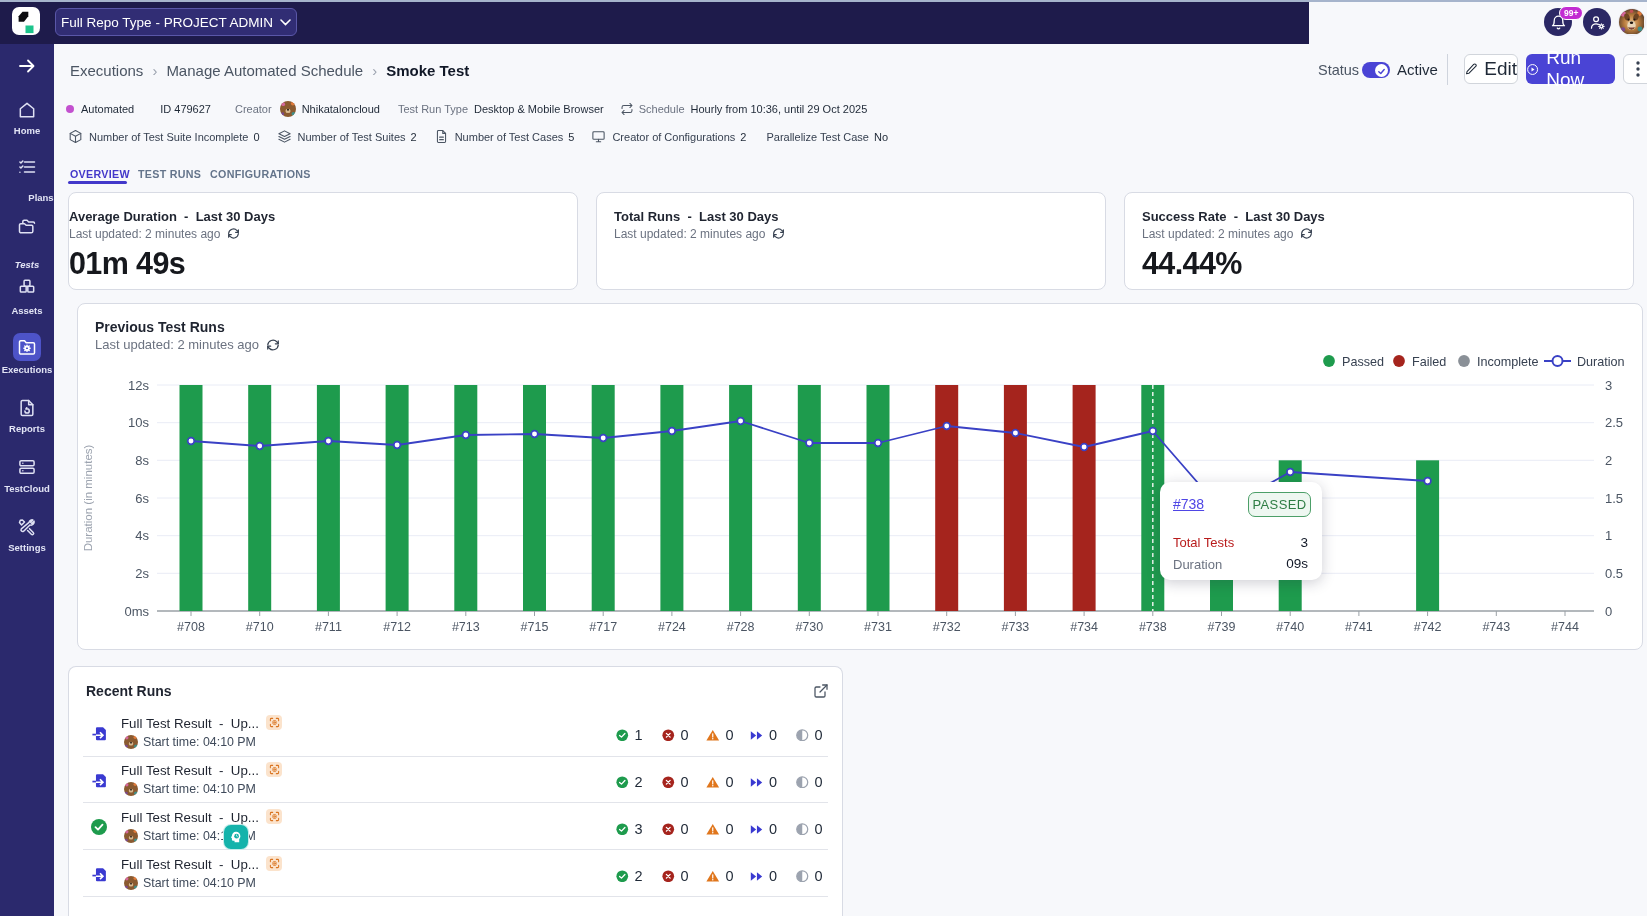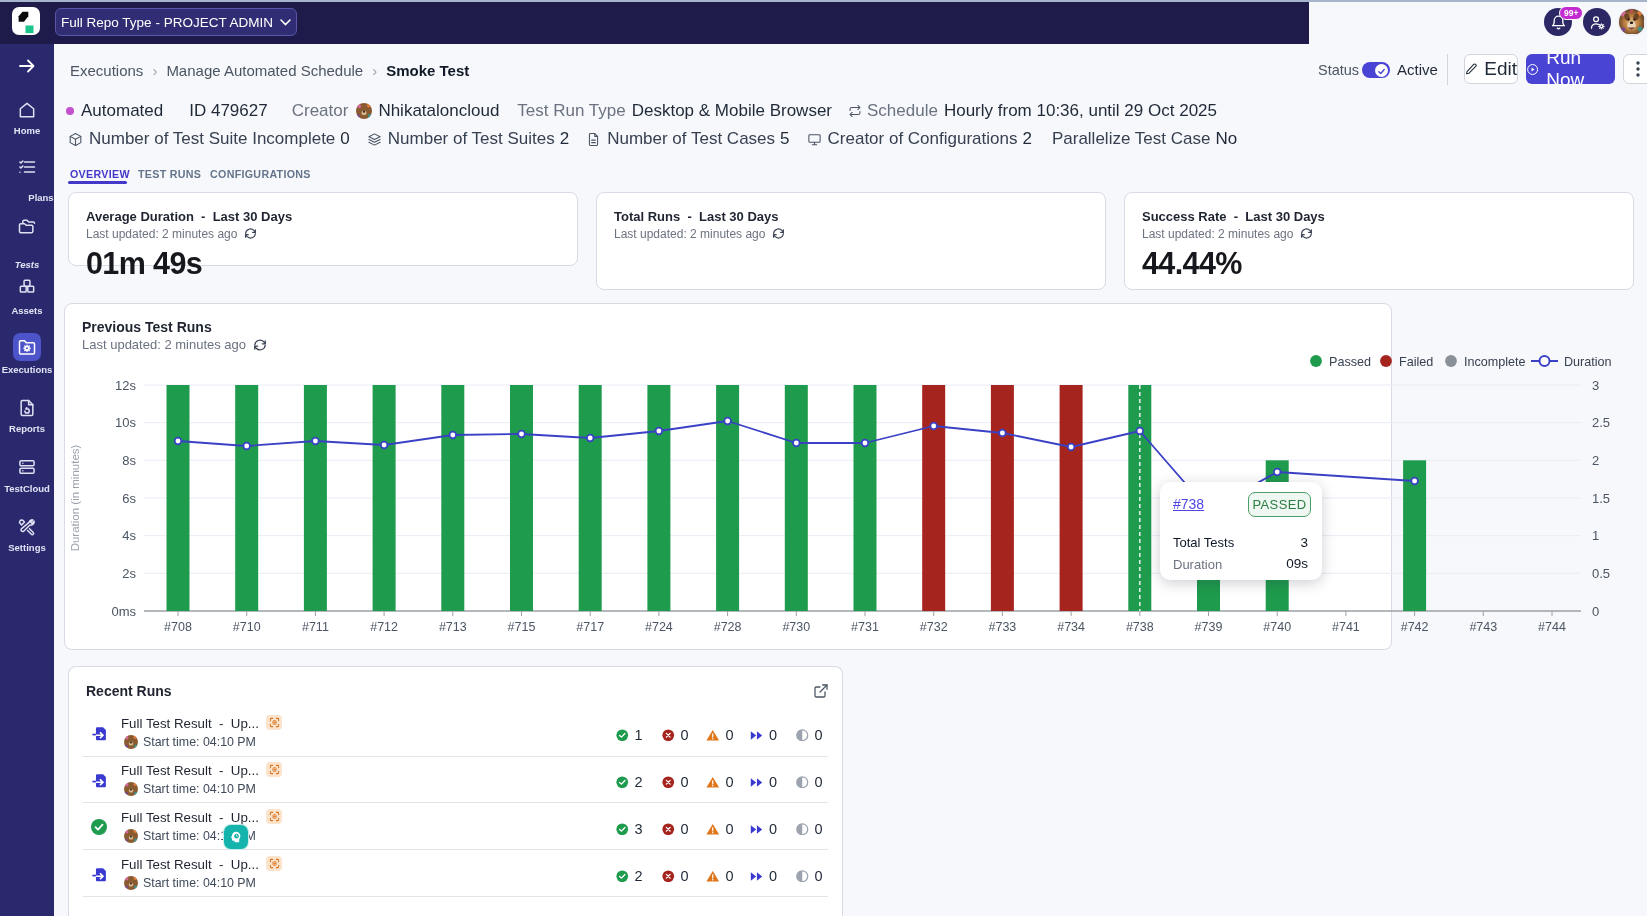--- a/index.html
+++ b/index.html
@@ -16,21 +16,21 @@
 
 #sidebar { position:absolute; left:0; top:44px; width:54px; height:872px; background:#2b296d; z-index:40; }
 .navitem { position:absolute; left:0; width:54px; text-align:center; color:#e2e4f5; font-size:9.5px; font-weight:600; }
 .navicon { position:absolute; left:17px; width:20px; height:20px; }
 
 #crumbs { position:absolute; left:70px; top:62px; font-size:15px; color:#4b5563; }
 #crumbs b { color:#111827; font-weight:700; }
 .sep { color:#9ca3af; padding:0 9px; }
 .lbl { color:#6b7280; }
 .val { color:#1f2937; }
-#inforow1, #inforow2 { position:absolute; font-size:17px; color:#1f2937; }
+#inforow1, #inforow2 { position:absolute; font-size:11px; color:#1f2937; }
 
 .tab { position:absolute; top:168px; font-size:10.7px; font-weight:700; color:#64748b; letter-spacing:.3px; }
 #tab1 { color:#4338ca; }
 #tabline { position:absolute; left:68px; top:181px; width:59px; height:3px; background:#4338ca; border-radius:2px; }
 
 .card { position:absolute; background:#fff; border:1px solid #d8dbe4; border-radius:8px; }
 .cardtitle { font-size:13px; font-weight:700; color:#1f2430; }
 .cardsub { font-size:12px; color:#6b7280; }
 .bignum { font-size:30.5px; font-weight:700; color:#16181d; letter-spacing:-0.6px;}
 
@@ -264,21 +264,21 @@
   <span>Parallelize Test Case</span>
     <span style="width:5px;"></span>
     <span class="val">No</span>
 </div>
 
 <div class="tab" id="tab1" style="left:70px;">OVERVIEW</div>
 <div class="tab" style="left:138px;">TEST RUNS</div>
 <div class="tab" style="left:210px;">CONFIGURATIONS</div>
 <div id="tabline"></div>
 
-<div class="card" style="left:68px; top:192px; width:510px; height:74px; padding:16px 17px;">
+<div class="card" style="left:68px; top:192px; width:510px; height:98px; padding:16px 0;">
   <div class="cardtitle">Average Duration&nbsp;&nbsp;-&nbsp;&nbsp;Last 30 Days</div>
   <div class="cardsub" style="margin-top:3px;">Last updated: 2 minutes ago &nbsp;<svg width="13" height="13" viewBox="0 0 24 24" fill="none" stroke="#374151" stroke-width="2.1" stroke-linecap="round" stroke-linejoin="round" style="vertical-align:-2px;">
         <path d="M21 5 v5 h-5"></path>
         <path d="M3 12 a9 9 0 0 1 15.5-5.5 L21 9"></path>
         <path d="M3 19 v-5 h5"></path>
         <path d="M21 12 a9 9 0 0 1-15.5 5.5 L3 15"></path>
       </svg></div>
   <div class="bignum" style="margin-top:5px;">01m 49s</div>
 </div>
 <div class="card" style="left:596px; top:192px; width:510px; height:98px; padding:16px 17px;">
@@ -294,21 +294,21 @@
   <div class="cardtitle">Success Rate&nbsp;&nbsp;-&nbsp;&nbsp;Last 30 Days</div>
   <div class="cardsub" style="margin-top:3px;">Last updated: 2 minutes ago &nbsp;<svg width="13" height="13" viewBox="0 0 24 24" fill="none" stroke="#374151" stroke-width="2.1" stroke-linecap="round" stroke-linejoin="round" style="vertical-align:-2px;">
         <path d="M21 5 v5 h-5"></path>
         <path d="M3 12 a9 9 0 0 1 15.5-5.5 L21 9"></path>
         <path d="M3 19 v-5 h5"></path>
         <path d="M21 12 a9 9 0 0 1-15.5 5.5 L3 15"></path>
       </svg></div>
   <div class="bignum" style="margin-top:5px;">44.44%</div>
 </div>
 
-<div class="card" id="chartcard" style="left:64px; top:303px; width:1328px; height:347px;">
+<div class="card" id="chartcard" style="left:77px; top:303px; width:1566px; height:347px;">
 <div style="position:absolute; left:17px; top:15px; font-size:14px; font-weight:700; color:#1f2430;">Previous Test Runs</div>
 <div style="position:absolute; left:17px; top:33px; font-size:13px; color:#6b7280;">Last updated: 2 minutes ago &nbsp;<svg width="14" height="14" viewBox="0 0 24 24" fill="none" stroke="#374151" stroke-width="2.1" stroke-linecap="round" stroke-linejoin="round" style="vertical-align:-2.5px;">
         <path d="M21 5 v5 h-5"></path>
         <path d="M3 12 a9 9 0 0 1 15.5-5.5 L21 9"></path>
         <path d="M3 19 v-5 h5"></path>
         <path d="M21 12 a9 9 0 0 1-15.5 5.5 L3 15"></path>
       </svg></div>
 <svg width="1564" height="345" viewBox="0 0 1564 345" style="position:absolute;left:0;top:0;">
 <line x1="79" y1="81.0" x2="1516" y2="81.0" stroke="#e9ecf6" stroke-width="1"></line>
 <line x1="79" y1="118.7" x2="1516" y2="118.7" stroke="#e9ecf6" stroke-width="1"></line>
@@ -419,21 +419,21 @@
 <text x="1399" y="61.5" font-size="12.6" fill="#374151">Incomplete</text>
 <line x1="1466" y1="57" x2="1493" y2="57" stroke="#3a41c5" stroke-width="2"></line>
 <circle cx="1479.5" cy="57" r="5" fill="#fff" stroke="#3a41c5" stroke-width="2"></circle>
 <text x="1499" y="61.5" font-size="12.6" fill="#374151">Duration</text>
 </svg>
 </div>
 
 <div id="tooltip">
   <div style="position:absolute; left:13px; top:14px; font-size:14px; color:#4f46e5; text-decoration:underline;">#738</div>
   <div style="position:absolute; left:88px; top:10px; width:63px; height:25px; border:1.5px solid #4c9f68; background:#eef7f1; border-radius:7px; color:#2e7d44; font-size:13px; letter-spacing:.4px; display:flex; align-items:center; justify-content:center;">PASSED</div>
-  <div style="position:absolute; left:13px; top:53px; font-size:13px; color:#0f172a;text-align:center;">Total Tests</div>
+  <div style="position:absolute; left:13px; top:53px; font-size:13px; color:#b91c1c;text-align:center;">Total Tests</div>
   <div style="position:absolute; right:14px; top:53px; font-size:13.5px; color:#111827;">3</div>
   <div style="position:absolute; left:13px; top:75px; font-size:13px; color:#6b7280;">Duration</div>
   <div style="position:absolute; right:14px; top:74px; font-size:13.5px; color:#111827;">09s</div>
 </div>
 
 <div class="card" id="recentcard" style="left:68px; top:666px; width:775px; height:260px; border-bottom:none; border-bottom-left-radius:0; border-bottom-right-radius:0;">
 <div style="position:absolute;left:17px;top:16px;font-size:14px;font-weight:700;color:#1f2430;">Recent Runs</div>
 <div style="position:absolute;left:744px;top:16px;"><svg width="16" height="16" viewBox="0 0 24 24" fill="none" stroke="#4b5563" stroke-width="1.9" stroke-linecap="round" stroke-linejoin="round">
         <path d="M18 13.5 V19 a2 2 0 0 1-2 2 H5 a2 2 0 0 1-2-2 V8 a2 2 0 0 1 2-2 h5.5"></path>
         <path d="M14.5 3 H21 v6.5"></path>

